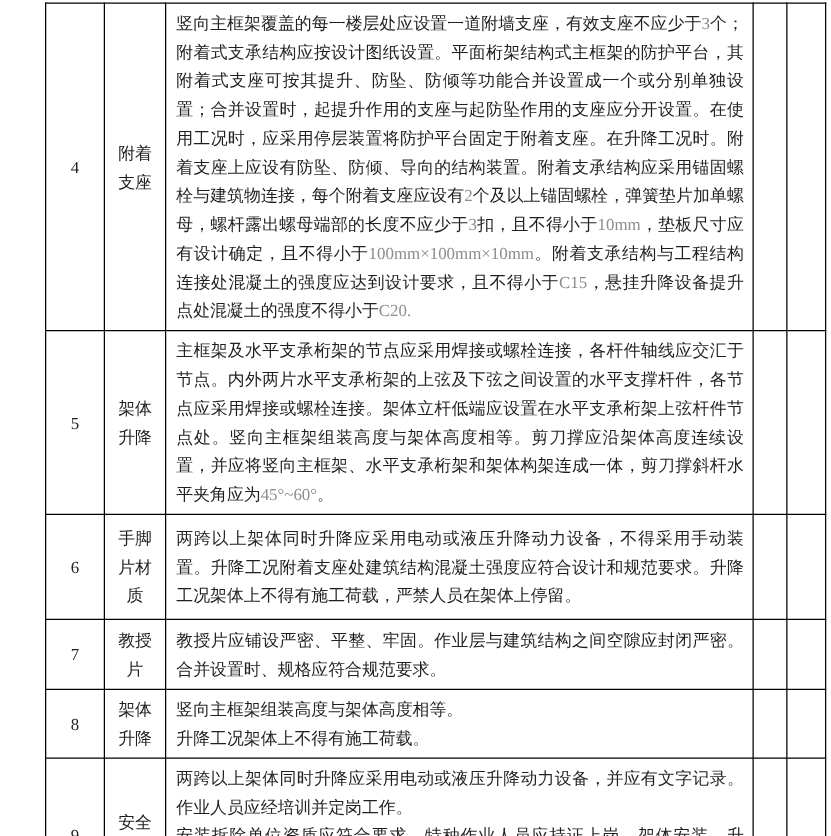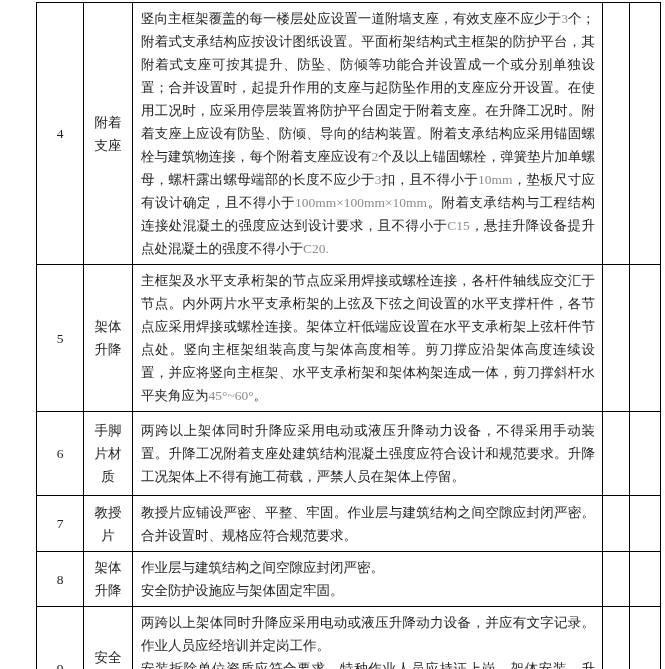--- a/index.html
+++ b/index.html
@@ -113,22 +113,22 @@
             <div class="para"><span>教授片应铺设严密、平整、牢固。作业层与建筑结构之间空隙应封闭严密。合并设置时、规格应符合规范要求。</span></div>
           </td>
     <td class="cell-empty"></td>
     <td class="cell-empty"></td>
   </tr>
 
   <tr>
     <td class="cell-no">8</td>
     <td class="cell-category">架体升降</td>
     <td class="cell-content">
-            <div class="para"><span>作业层与建筑结构之间空隙应封闭严密。</span></div>
-            <div class="para"><span>安全防护设施应与架体固定牢固。</span></div>
+            <div class="para"><span>竖向主框架组装高度与架体高度相等。</span></div>
+            <div class="para"><span>升降工况架体上不得有施工荷载。</span></div>
           </td>
     <td class="cell-empty"></td>
     <td class="cell-empty"></td>
   </tr>
 
   <tr>
     <td class="cell-no">9</td>
     <td class="cell-category">安全作业</td>
     <td class="cell-content">
             <div class="para"><span>两跨以上架体同时升降应采用电动或液压升降动力设备，并应有文字记录。作业人员应经培训并定岗工作。</span></div>

